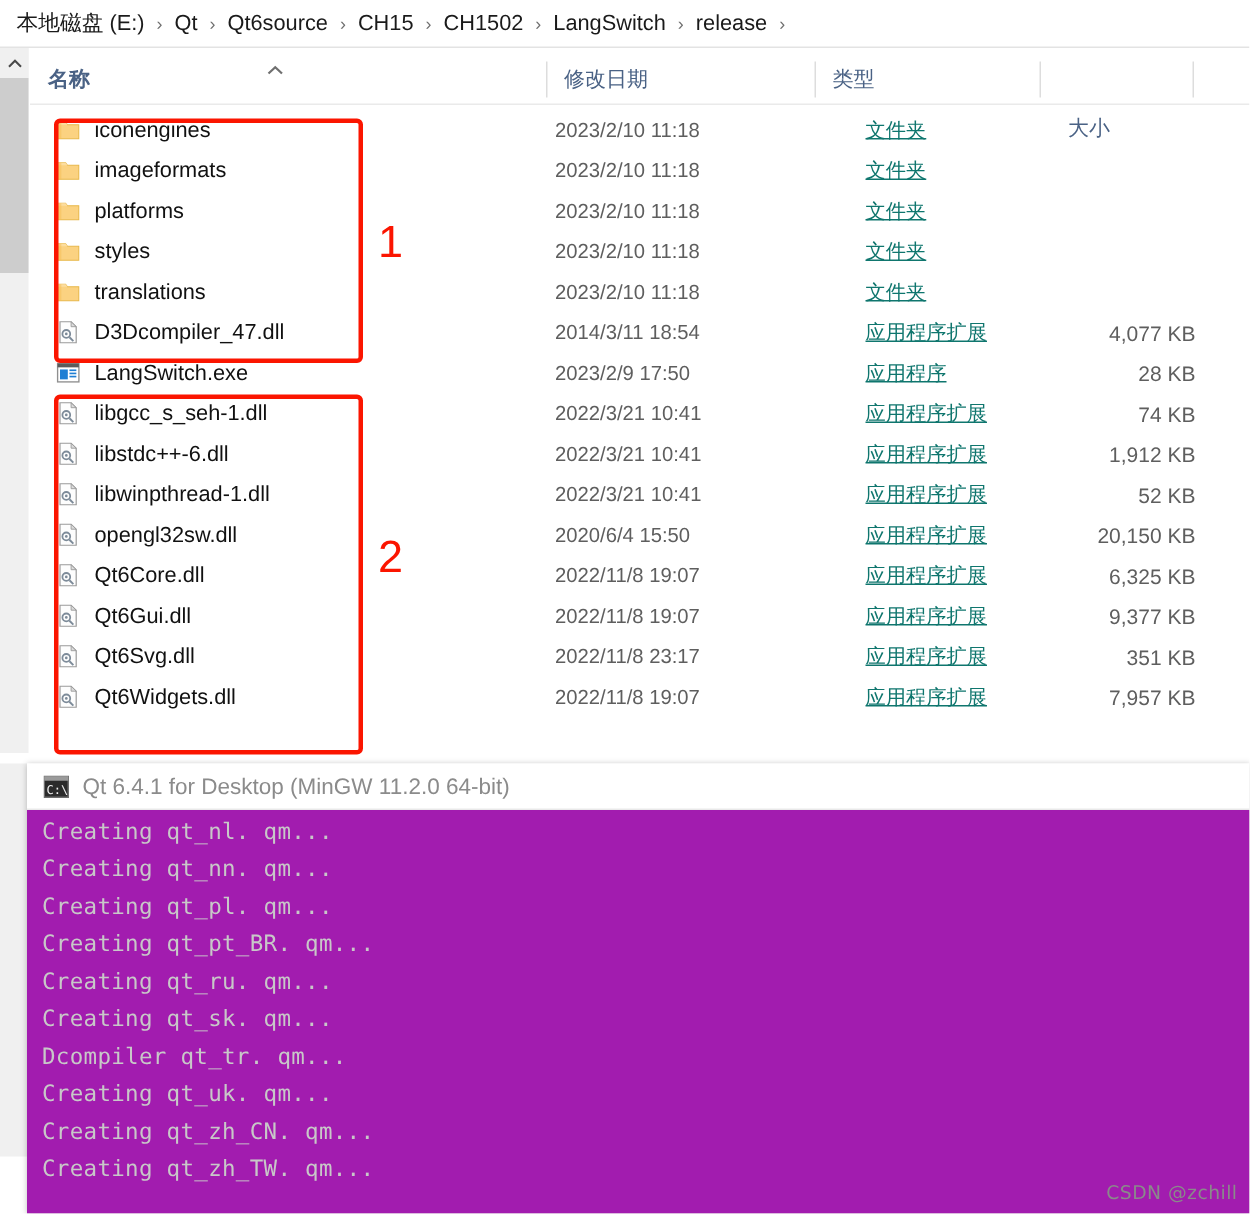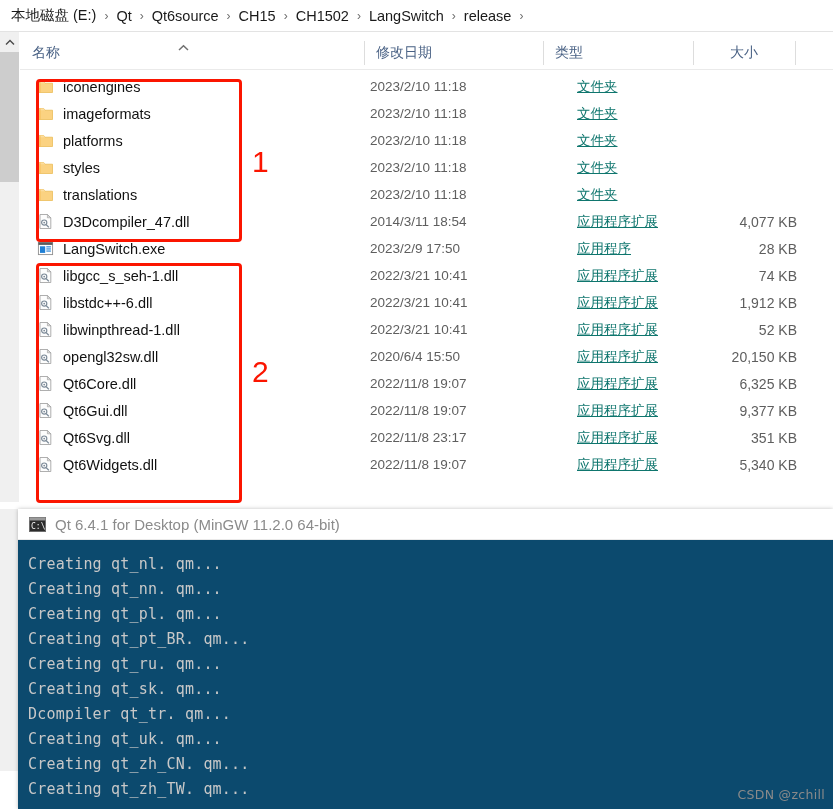--- a/index.html
+++ b/index.html
@@ -139,23 +139,23 @@
     border-bottom: 1px solid #e9e9e9;
     box-sizing: border-box;
   }
   #console-icon {
     width: 17px; height: 15px; flex: 0 0 17px; margin-right: 9px;
   }
   #console-title {
     font-size: 15px; color: #8b8b8b; white-space: nowrap;
   }
   #console-body {
-    background: #0c4a6e;
+    background: #a21caf;
     height: 269px;
-    padding: 12px 0 0 10px;
+    padding: 2px 0 0 10px;
     box-sizing: border-box;
     overflow: hidden;
   }
   .term-line {
     font-family: "DejaVu Sans Mono", "Liberation Mono", monospace;
     font-size: 15px;
     line-height: 25px;
     color: #c8c8c8;
     white-space: pre;
     letter-spacing: 0.2px;
@@ -206,26 +206,26 @@
 </div>
 <div id="scroll-up">
   <span>
     <svg width="10" height="7" viewBox="0 0 10 7">
         <path d="M1 5.5 L5 1.5 L9 5.5" stroke="#4a4a4a" stroke-width="1.4" fill="none"></path>
       </svg>
   </span>
 </div>
 
 <div id="col-headers">
-    <div class="col-head" style="left: 0px; width: 344px;">名称</div>
+    <div class="col-head" style="left: 0px; width: 344px; font-weight: bold;">名称</div>
     <div class="col-head" style="left: 344px; width: 179px;">修改日期</div>
     <div class="col-div" style="left: 344px;"></div>
     <div class="col-head" style="left: 523px; width: 150px;">类型</div>
     <div class="col-div" style="left: 523px;"></div>
-    <div class="col-head" style="left: 698px; width: 102px;">大小</div>
+    <div class="col-head" style="left: 680px; width: 102px; margin-top: 33px;">大小</div>
     <div class="col-div" style="left: 673px;"></div>
     <div class="col-div" style="left: 775px;"></div>
   </div>
 <div id="sort-arrow">
   <svg width="13" height="8" viewBox="0 0 13 8">
       <path d="M2 6 L6.5 1.8 L11 6" stroke="#707070" stroke-width="1.5" fill="none"></path>
     </svg>
 </div>
 <div id="header-rule"></div>
 
@@ -467,21 +467,21 @@
             <path d="M10.4 1.5 v3.3 h3.4 z" fill="#dcdcdc" stroke="#9a9a9a" stroke-width="0.6"></path>
             <circle cx="7.2" cy="9.6" r="2.6" fill="none" stroke="#7d8b99" stroke-width="1.2"></circle>
             <circle cx="7.2" cy="9.6" r="0.9" fill="#7d8b99"></circle>
             <path d="M9.3 11.8 l2.6 2.6" stroke="#7d8b99" stroke-width="1.3"></path>
           </svg>
         </span>
         <span class="name-text">Qt6Widgets.dll</span>
       </div>
       <div class="cell-date">2022/11/8 19:07</div>
       <div class="cell-type">应用程序扩展</div>
-      <div class="cell-size">5,340 KB</div>
+      <div class="cell-size">7,957 KB</div>
     </div>
   </div>
 
 <div id="annotation-layer">
     <div class="redbox" style="left: 36px; top: 79px; width: 206px; height: 163px; border-color: rgb(251, 21, 0);"></div>
     <div class="rednum" style="left: 252px; top: 147px; color: rgb(251, 21, 0);">1</div>
     <div class="redbox" style="left: 36px; top: 263px; width: 206px; height: 240px; border-color: rgb(251, 21, 0);"></div>
     <div class="rednum" style="left: 252px; top: 357px; color: rgb(251, 21, 0);">2</div>
     <div class="redbox" style="left: 18px; top: 511px; width: 338px; height: 286px; border-color: rgb(251, 21, 0);"></div>
     <div class="rednum" style="left: 363px; top: 620px; color: rgb(251, 21, 0);">3</div>

